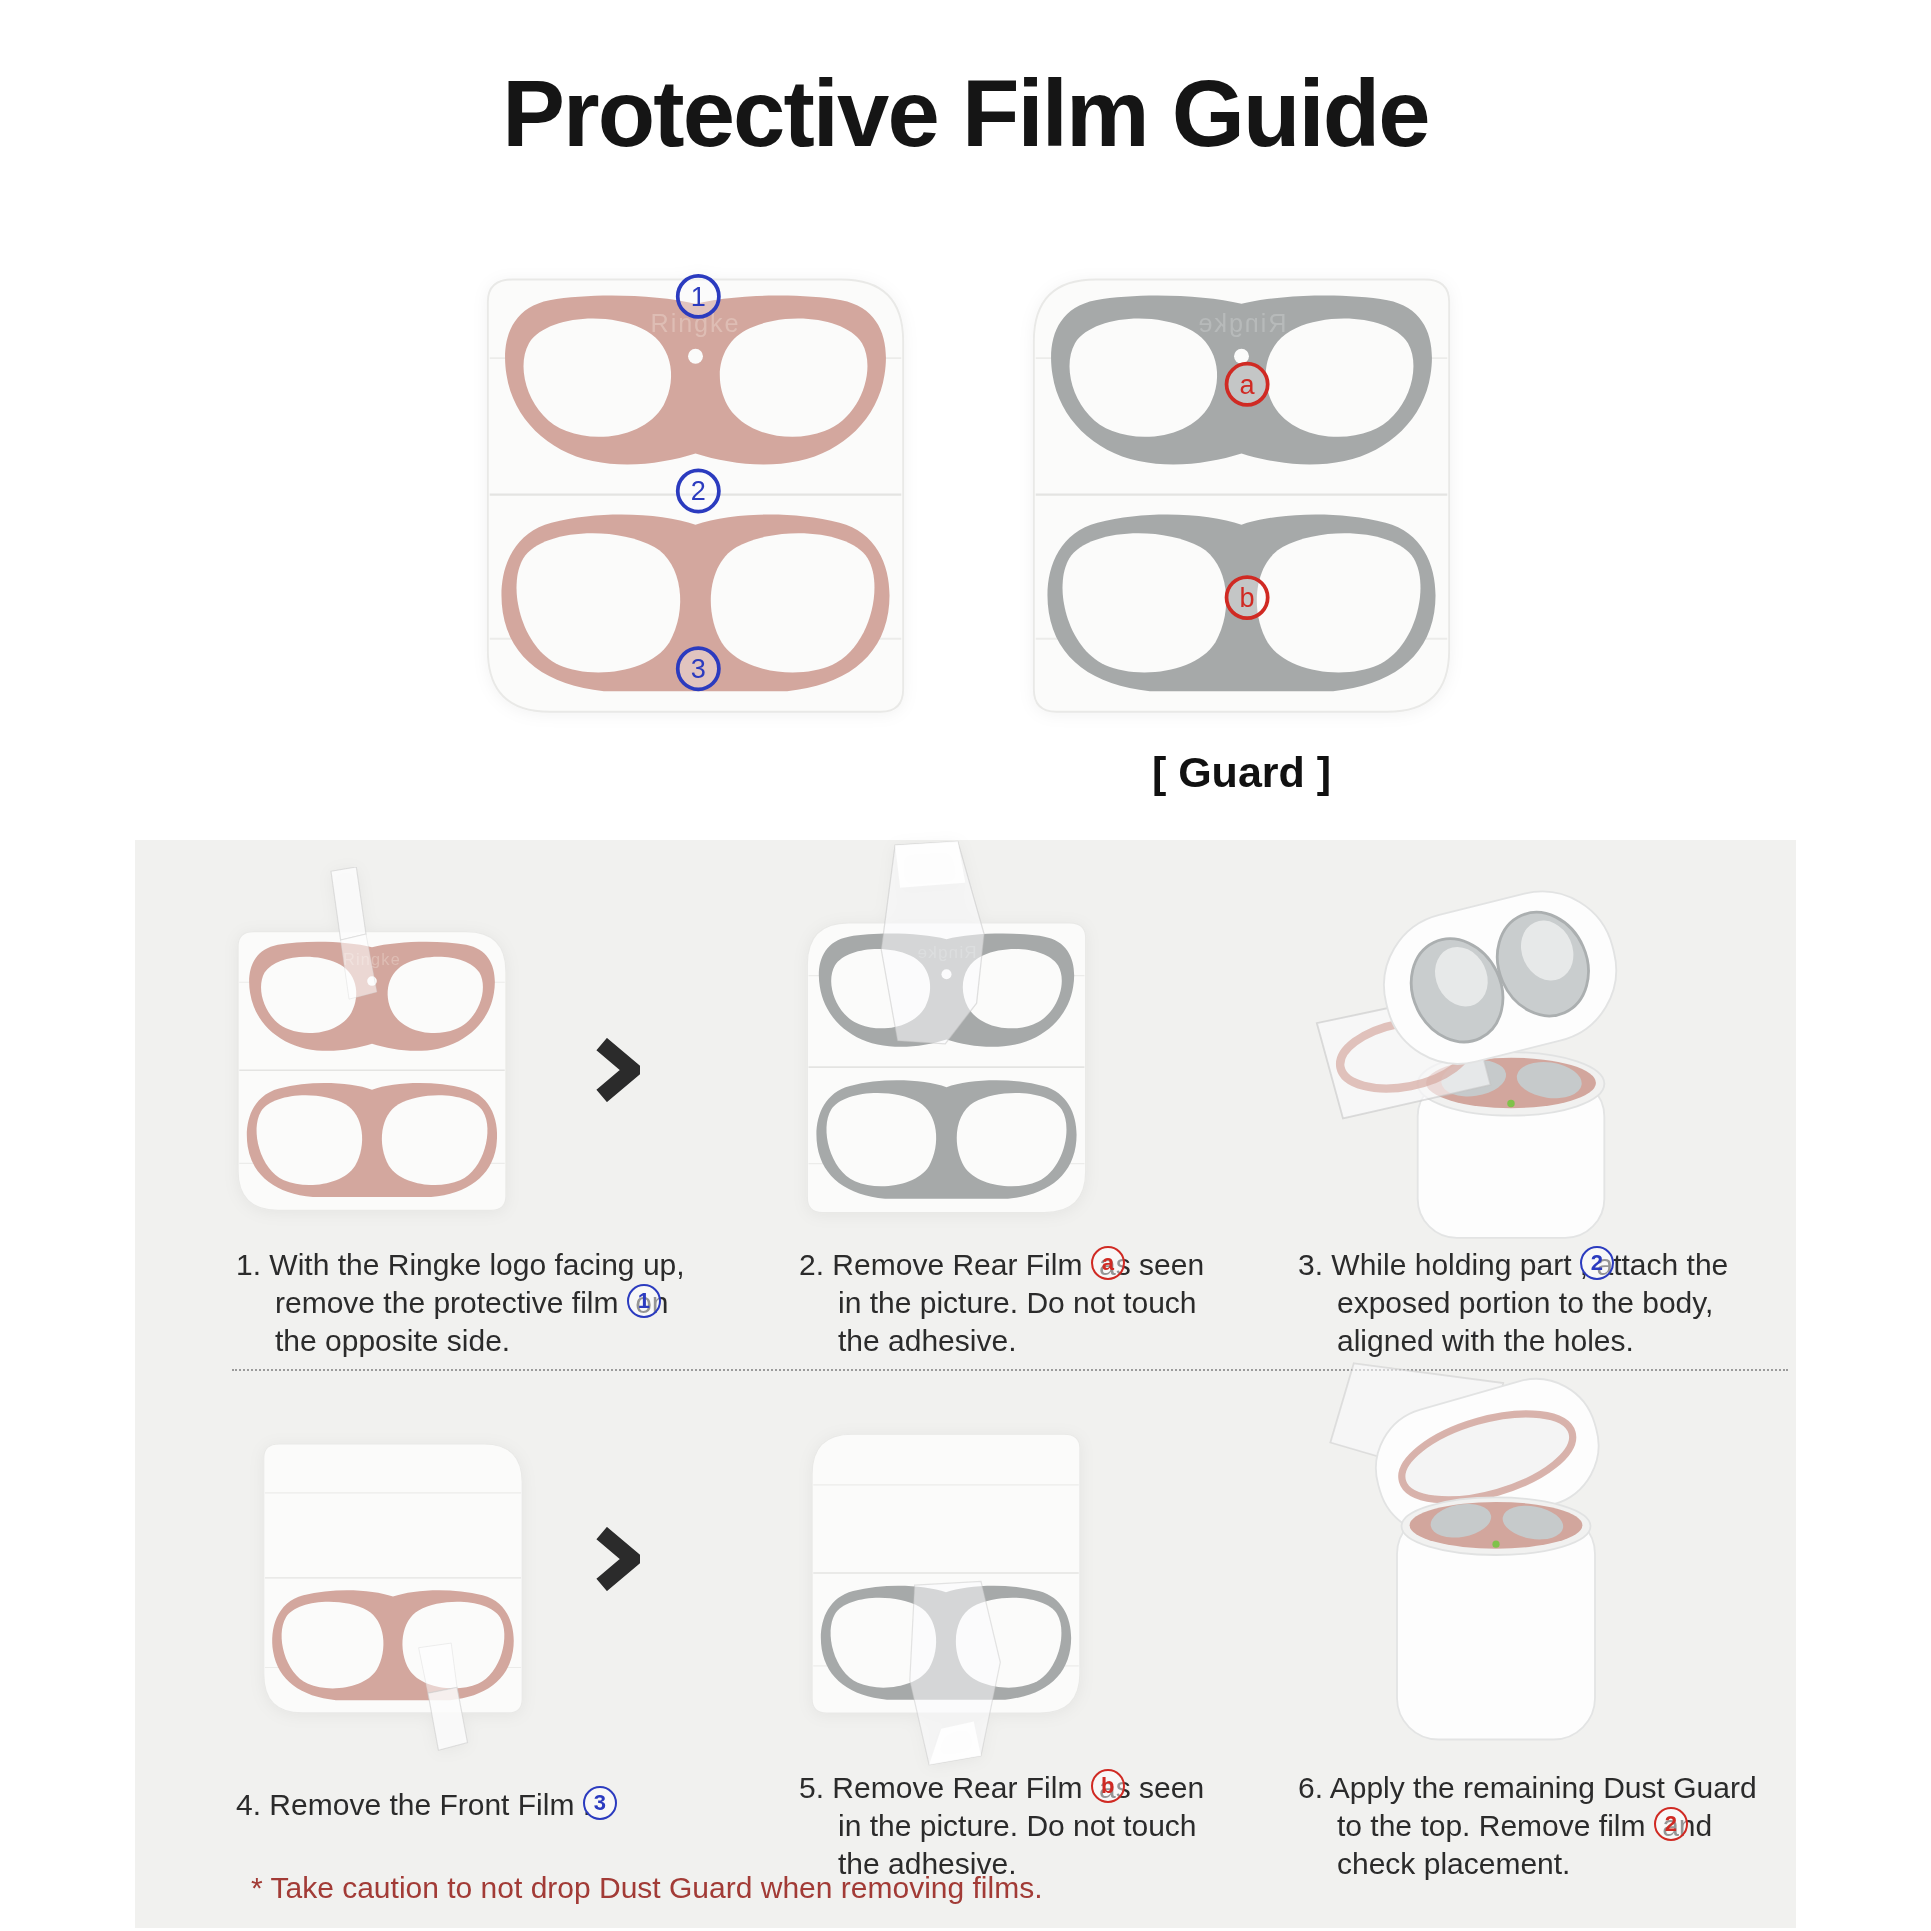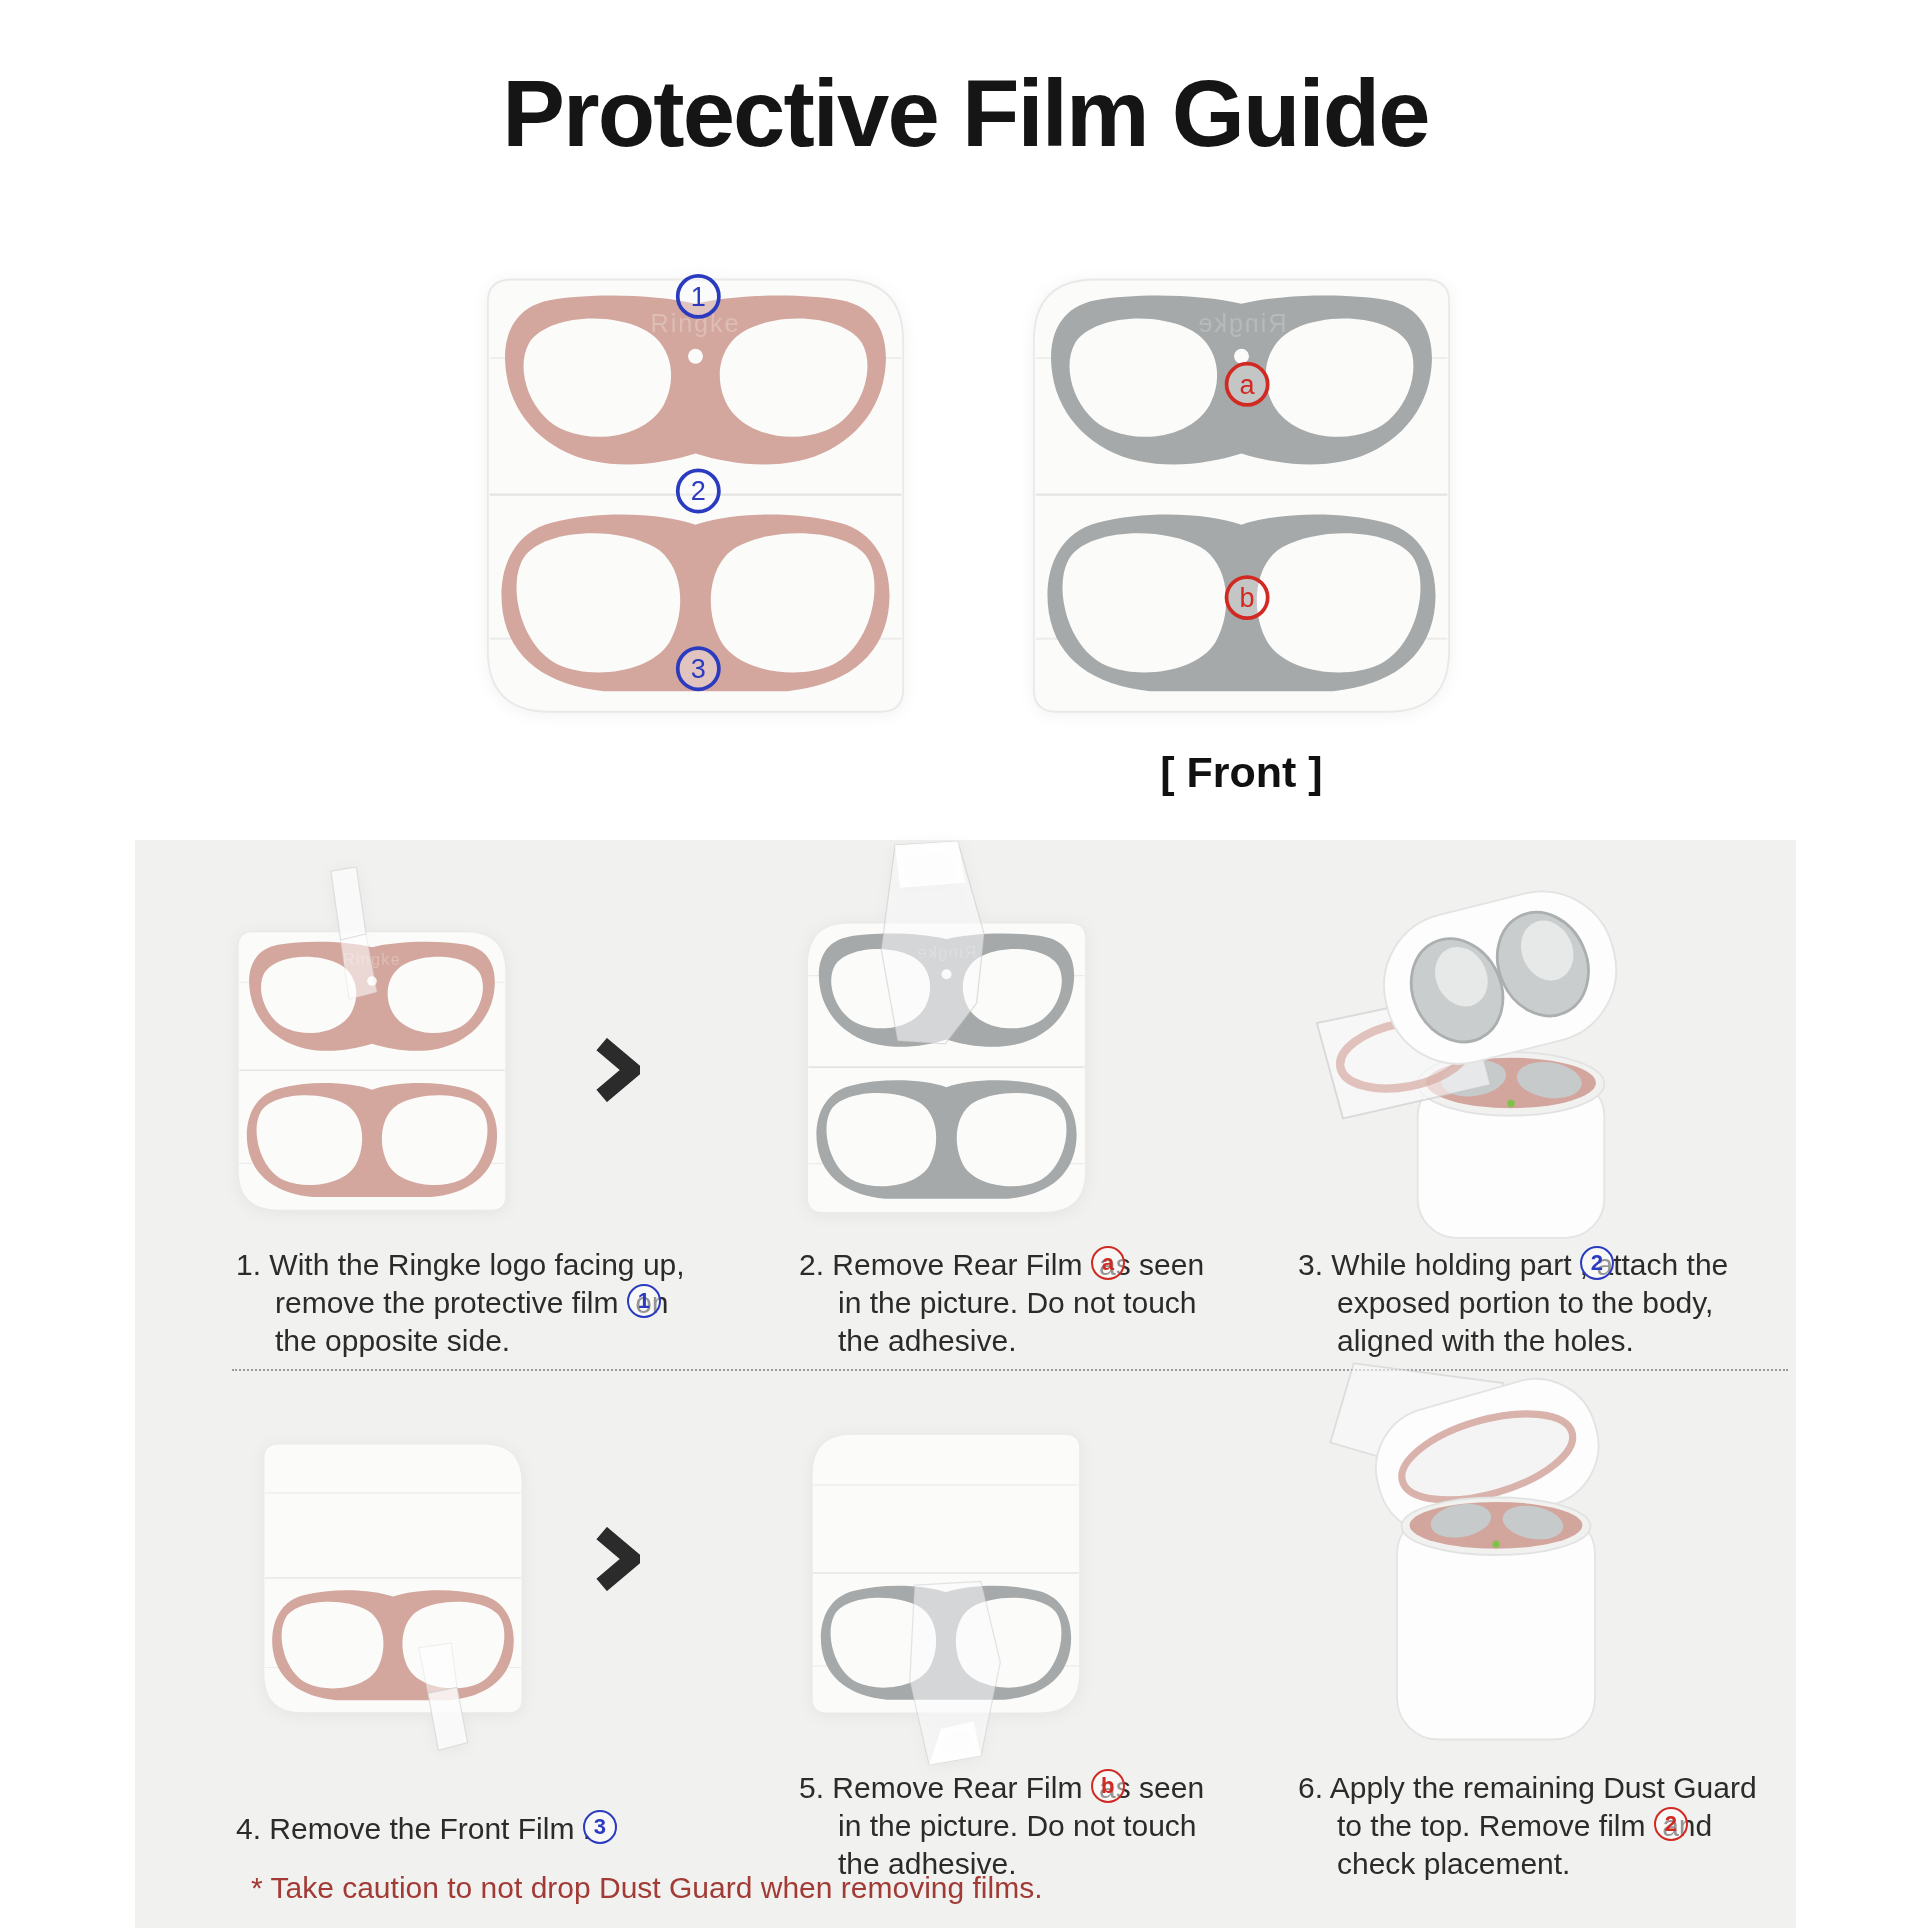--- a/index.html
+++ b/index.html
@@ -83,21 +83,21 @@
         <path d="M424,310 C406,280 328,274 284,298 C254,315 248,365 268,400 C288,432 350,440 386,424 C426,406 442,340 424,310 Z" fill="#fbfbfa"></path>
         <g>
           <circle cx="246" cy="124" r="22" fill="rgba(252,252,251,0.35)" stroke="#d02a23" stroke-width="4"></circle>
           <text x="246" y="124" dy="10" text-anchor="middle" fill="#d02a23" font-size="29" font-family="&quot;Liberation Sans&quot;, sans-serif">a</text>
         </g>
         <g>
           <circle cx="246" cy="352" r="22" fill="rgba(252,252,251,0.35)" stroke="#d02a23" stroke-width="4"></circle>
           <text x="246" y="352" dy="10" text-anchor="middle" fill="#d02a23" font-size="29" font-family="&quot;Liberation Sans&quot;, sans-serif">b</text>
         </g>
       </svg>
-    <figcaption>[ Front ]</figcaption>
+    <figcaption>[ Guard ]</figcaption>
   </figure>
 
   <section class="panel">
 
     <figure class="illus" style="left:92px;top:27px;width:290px;height:353px;">
       <svg class="sheet-svg" viewBox="0 -95 480 585">
           <path d="M44,12 H396 Q462,12 462,78 V450 Q462,474 438,474 H84 Q18,474 18,408 V36 Q18,12 44,12 Z" fill="#fbfbfa" stroke="#e9e9e7" stroke-width="2"></path>
           <line x1="20" x2="460" y1="96" y2="96" stroke="#ececea" stroke-width="2"></line>
           <line x1="20" x2="460" y1="396" y2="396" stroke="#ececea" stroke-width="2"></line>
           <line x1="20" x2="460" y1="242" y2="242" stroke="#e4e4e2" stroke-width="2.5"></line>
@@ -219,21 +219,21 @@
 
         <rect x="80" y="168" width="220" height="252" rx="46" fill="#fdfdfd" stroke="#e3e4e4" stroke-width="2"></rect>
         <ellipse cx="190" cy="183" rx="105" ry="32" fill="#f1f1f0" stroke="#e1e2e2" stroke-width="2"></ellipse>
         <ellipse cx="190" cy="182" rx="96" ry="26" fill="#d2a69d"></ellipse>
         <ellipse cx="151" cy="177" rx="34" ry="18" fill="#c6cacb" transform="rotate(-10 151 177)"></ellipse>
         <ellipse cx="231" cy="179" rx="34" ry="18" fill="#c6cacb" transform="rotate(10 231 179)"></ellipse>
         <circle cx="190" cy="203" r="4" fill="#7fc24a"></circle>
       </svg>
     </figure>
 
-    <div class="step-text" style="left:101px;top:970px;">4. Remove the Front Film <span class="marker m-blue">3</span>.</div>
+    <div class="step-text" style="left:101px;top:946px;">4. Remove the Front Film <span class="marker m-blue">3</span>.</div>
     <div class="step-text" style="left:664px;top:929px;">5. Remove Rear Film <span class="marker m-red">b</span> as seen
 in the picture. Do not touch
 the adhesive.</div>
     <div class="step-text" style="left:1163px;top:929px;">6. Apply the remaining Dust Guard
 to the top. Remove film <span class="marker m-red">2</span> and
 check placement.</div>
 
     <p class="caution" style="left:108px;top:1023px;">* Take caution to not drop Dust Guard when removing films.</p>
   </section>
 </div>

